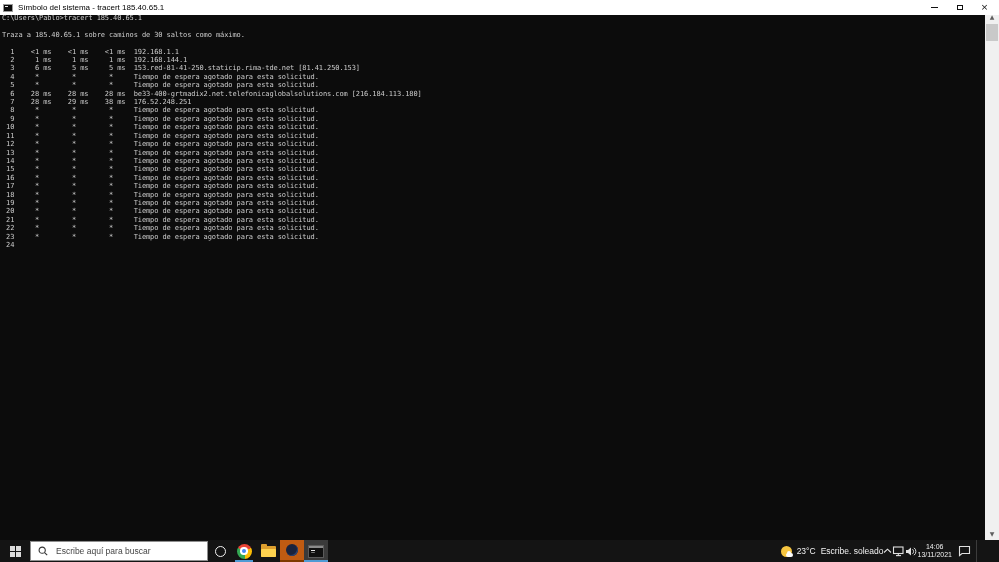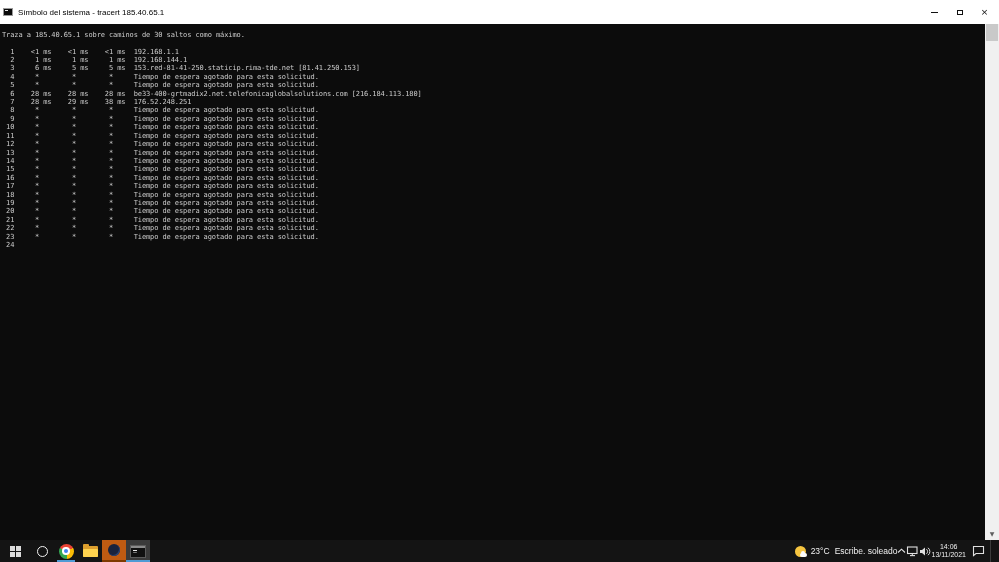--- a/index.html
+++ b/index.html
@@ -9,21 +9,21 @@
     -webkit-font-smoothing:antialiased;
   }
   :root{
     --accent:#4f9bd5;
     --attention:#bf5b12;
     --taskbar:#141414;
   }
 
   
   .titlebar{
-    position:absolute;top:0;left:0;right:0;height:24px;background:#ffffff;
+    position:absolute;top:0;left:0;right:0;height:15px;background:#ffffff;
     display:flex;align-items:center;padding-left:3px;z-index:3;
   }
   .cmd-mini{
     width:10px;height:8px;background:#0a0a0a;border:1px solid #9a9a9a;
     box-sizing:border-box;position:relative;flex:0 0 auto;
   }
   .cmd-mini::before{content:"";position:absolute;top:1px;left:1px;width:3px;height:1px;background:#e8e8e8;}
   .title-text{font-size:8px;line-height:11px;color:#000;margin-left:5px;flex:1;white-space:nowrap;overflow:hidden;}
   .win-controls{display:flex;height:11px;margin-right:2px;}
   .win-btn{width:25px;height:11px;display:flex;align-items:center;justify-content:center;}
@@ -97,21 +97,21 @@
   .folder .back{position:absolute;inset:0;background:#dd9f2e;border-radius:1px;}
   .folder .back::before{content:"";position:absolute;top:-2px;left:0;width:6px;height:3px;background:#dd9f2e;border-radius:1px 1px 0 0;}
   .folder .front{position:absolute;left:0;right:0;bottom:0;height:8px;background:#ffd34f;border-radius:1px;}
 
   .attn-blob{width:12px;height:12px;border-radius:50%;background:#19233d;box-shadow:inset -1px -1px 0 #2c4370;}
 
   .cmd-task{width:16px;height:13px;background:#101010;border:1px solid #5a5a5a;box-sizing:border-box;position:relative;}
   .cmd-task::before{content:"";position:absolute;top:0;left:0;right:0;height:2px;background:#8a8a8a;}
   .cmd-task::after{content:"";position:absolute;top:4px;left:2px;width:4px;height:1px;background:#e8e8e8;box-shadow:0 2px 0 -0.2px #bdbdbd;}
 
-  .tray{margin-left:auto;display:flex;align-items:center;height:22px;padding-right:4px;}
+  .tray{margin-left:auto;display:flex;align-items:center;height:22px;padding-right:18px;}
   .tray-btn{display:flex;align-items:center;justify-content:center;height:22px;flex:0 0 auto;}
   .weather{display:flex;align-items:center;gap:5px;color:#f0f0f0;font-size:8.5px;white-space:nowrap;}
   .sun{width:11px;height:11px;position:relative;}
   .sun .disc{position:absolute;inset:0;border-radius:50%;background:#f6c540;}
   .sun .cloud{position:absolute;right:-1px;bottom:0;width:7px;height:4px;background:#fdfdfd;border-radius:3px;}
   .sun .cloud::before{content:"";position:absolute;left:1px;top:-2px;width:4px;height:4px;border-radius:50%;background:#fdfdfd;}
   .clock{color:#f0f0f0;font-size:7px;line-height:8px;text-align:center;white-space:nowrap;}
   .desktop-sliver{width:5px;height:22px;border-left:1px solid #3c3c3c;box-sizing:border-box;}
   .tray svg{display:block;}
 </style>
@@ -174,20 +174,27 @@
 
   <div class="start-btn">
     <span class="win-logo">
       <span></span>
         <span></span>
         <span></span>
         <span></span>
     </span>
   </div>
 
+  <div class="search-box">
+    <svg width="10" height="10" viewBox="0 0 10 10">
+      <circle cx="4.2" cy="4.2" r="3.1" fill="none" stroke="#333" stroke-width="1.1"></circle>
+      <line x1="6.6" y1="6.6" x2="9.2" y2="9.2" stroke="#333" stroke-width="1.1"></line>
+    </svg>
+    <input type="text" placeholder="Escribe aquí para buscar" style="">
+  </div>
 
   <div class="tile">
     <span class="cortana-ring"></span>
   </div>
 
   <div class="tile running">
     <span class="chrome-ball"></span>
   </div>
 
   <div class="tile">

